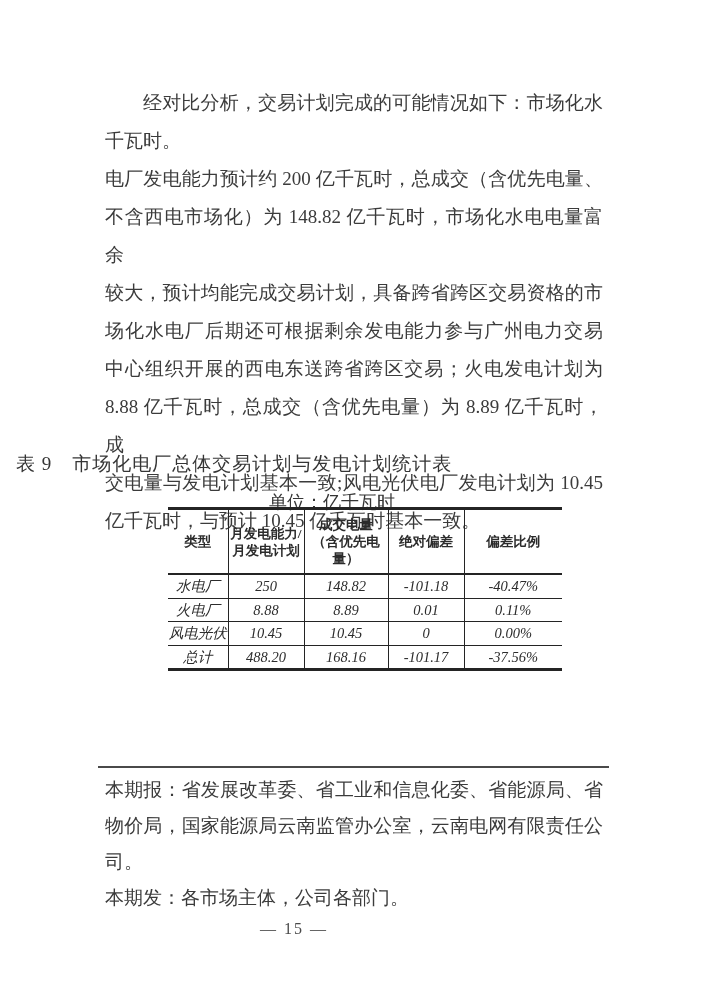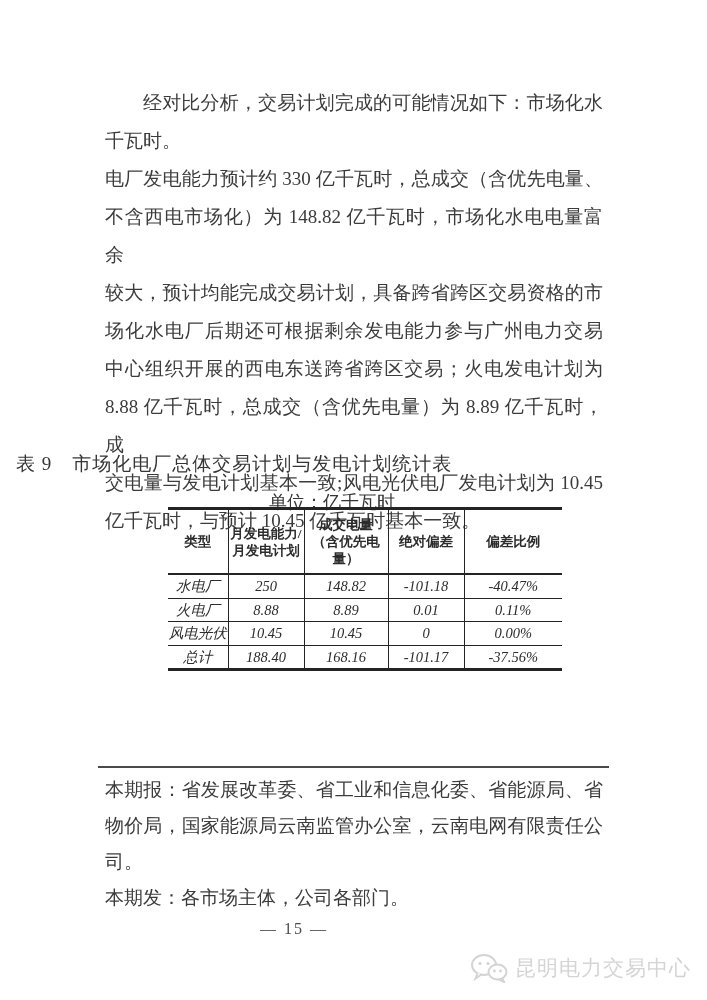--- a/index.html
+++ b/index.html
@@ -50,21 +50,21 @@
   .wm-logo { display:block; }
 </style>
 </head>
 <body>
 
 <div class="page">
 
   <div class="body-text" id="body-text">
       <div class="bline j ind">经对比分析，交易计划完成的可能情况如下：市场化水</div>
       <div class="bline">千瓦时。</div>
-      <div class="bline j">电厂发电能力预计约 330 亿千瓦时，总成交（含优先电量、</div>
+      <div class="bline j">电厂发电能力预计约 200 亿千瓦时，总成交（含优先电量、</div>
       <div class="bline j">不含西电市场化）为 148.82 亿千瓦时，市场化水电电量富余</div>
       <div class="bline j">较大，预计均能完成交易计划，具备跨省跨区交易资格的市</div>
       <div class="bline j">场化水电厂后期还可根据剩余发电能力参与广州电力交易</div>
       <div class="bline j">中心组织开展的西电东送跨省跨区交易；火电发电计划为</div>
       <div class="bline j">8.88 亿千瓦时，总成交（含优先电量）为 8.89 亿千瓦时，成</div>
       <div class="bline j">交电量与发电计划基本一致;风电光伏电厂发电计划为 10.45</div>
       <div class="bline">亿千瓦时，与预计 10.45 亿千瓦时基本一致。</div>
     </div>
 
   <div class="table-title">表 9　市场化电厂总体交易计划与发电计划统计表</div>
@@ -116,54 +116,32 @@
         </tr>
         <tr>
           <td>风电光伏</td>
           <td>10.45</td>
           <td>10.45</td>
           <td>0</td>
           <td>0.00%</td>
         </tr>
         <tr>
           <td>总计</td>
-          <td>188.40</td>
+          <td>488.20</td>
           <td>168.16</td>
           <td>-101.17</td>
           <td>-37.56%</td>
         </tr>
       </tbody>
   </table>
 
   <div class="footer-rule"></div>
   <div class="footer-text" id="footer-text">
       <div class="bline j">本期报：省发展改革委、省工业和信息化委、省能源局、省</div>
       <div class="bline j">物价局，国家能源局云南监管办公室，云南电网有限责任公</div>
       <div class="bline">司。</div>
       <div class="bline">本期发：各市场主体，公司各部门。</div>
     </div>
 
   <div class="page-number">— 15 —</div>
 
-  <div class="watermark">
-    <svg class="wm-logo" width="38" height="30" viewBox="0 0 38 30" aria-hidden="true">
-      <g fill="#ffffff" stroke="#d4d4d4" stroke-width="2">
-        <ellipse cx="14" cy="12" rx="12" ry="10"></ellipse>
-        <path d="M7 20 L5 26 L12 21 Z" stroke="none" fill="#ffffff"></path>
-        <path d="M7.5 20.5 L5.5 25.5 L12 21" fill="none"></path>
-      </g>
-      <g fill="#d4d4d4" stroke="none">
-        <circle cx="10" cy="10.5" r="1.6"></circle>
-        <circle cx="18" cy="10.5" r="1.6"></circle>
-      </g>
-      <g fill="#ffffff" stroke="#d4d4d4" stroke-width="2">
-        <ellipse cx="27.5" cy="19" rx="9" ry="7.5"></ellipse>
-        <path d="M32.5 25.5 L34 29 L28.5 26.3" fill="none"></path>
-      </g>
-      <g fill="#d4d4d4" stroke="none">
-        <circle cx="24.5" cy="18" r="1.4"></circle>
-        <circle cx="30.5" cy="18" r="1.4"></circle>
-      </g>
-    </svg>
-    <span>昆明电力交易中心</span>
-  </div>
 
 </div>
 
 </body></html>

